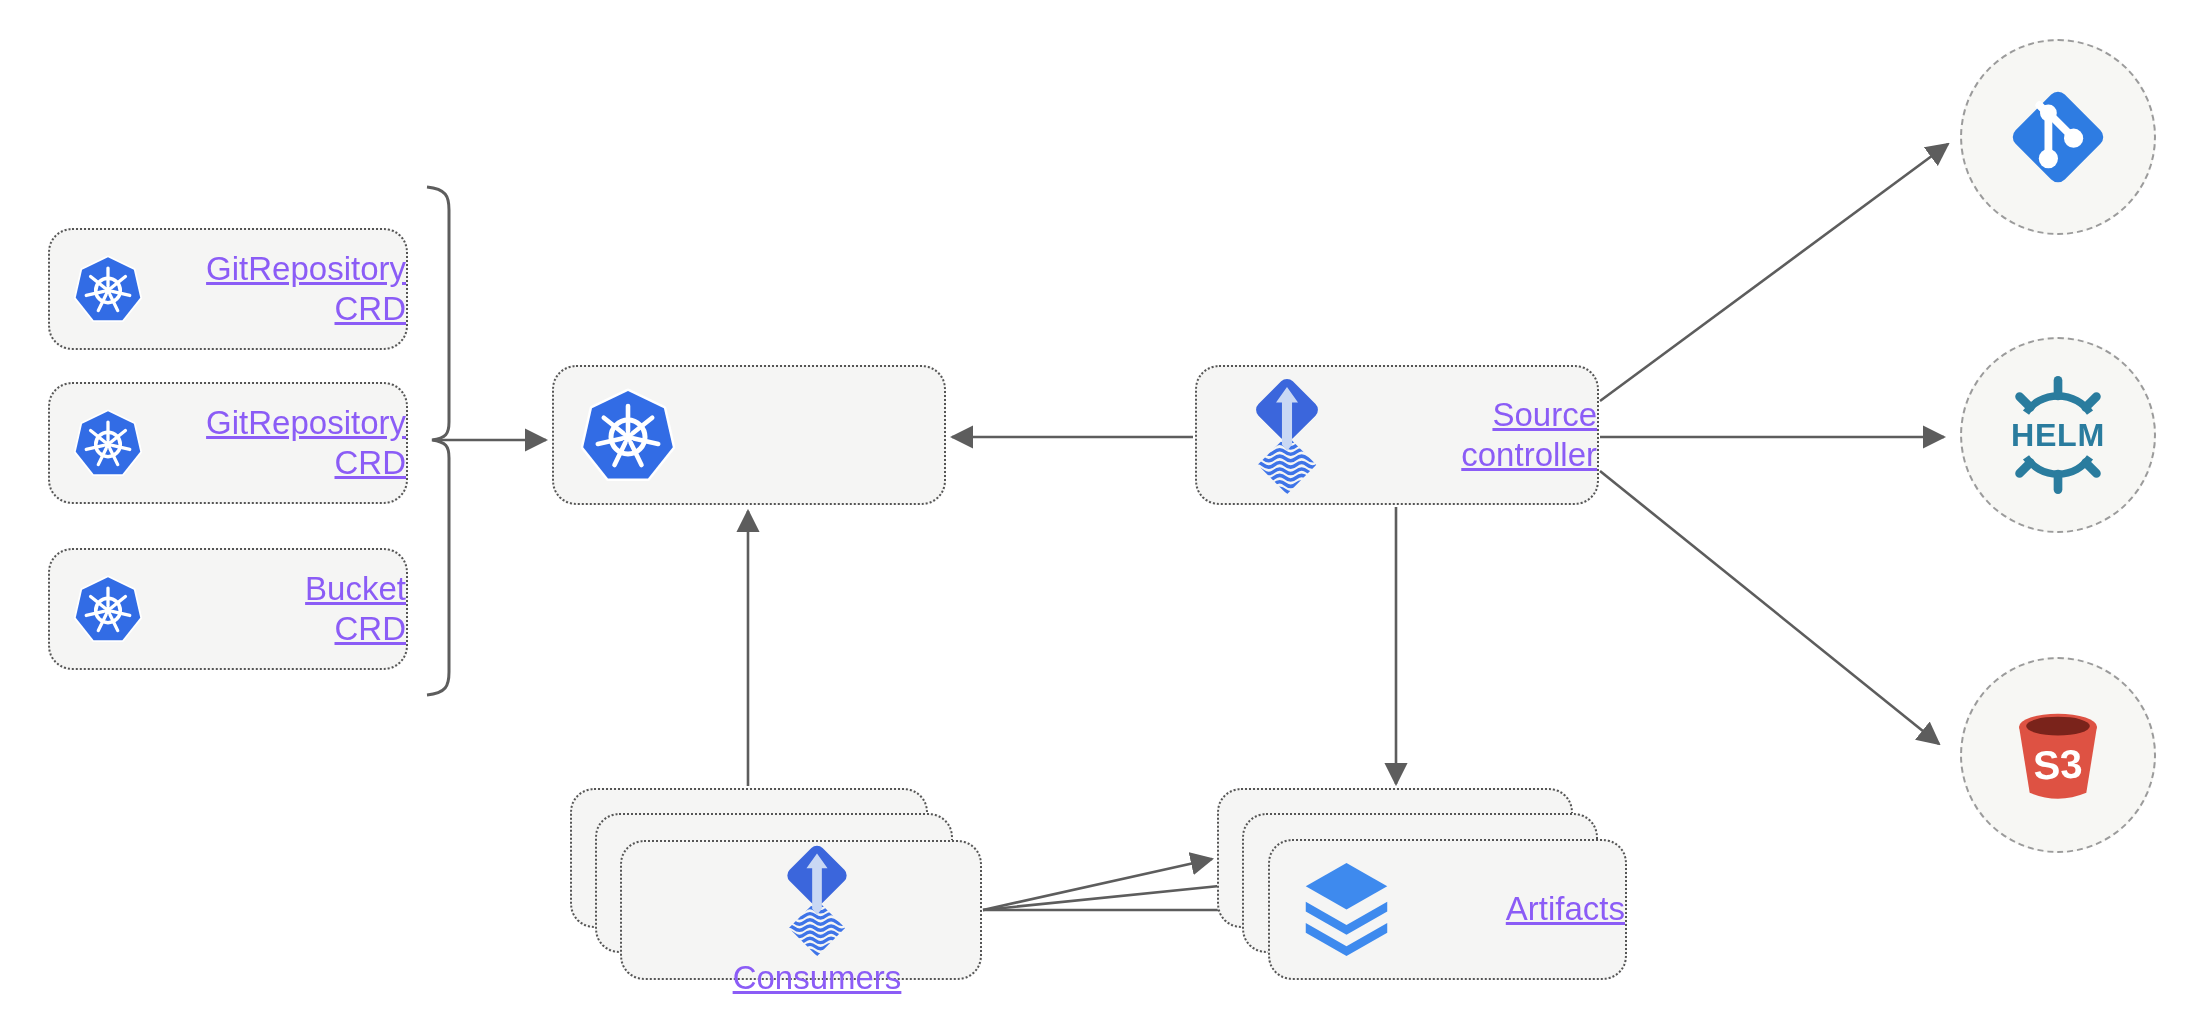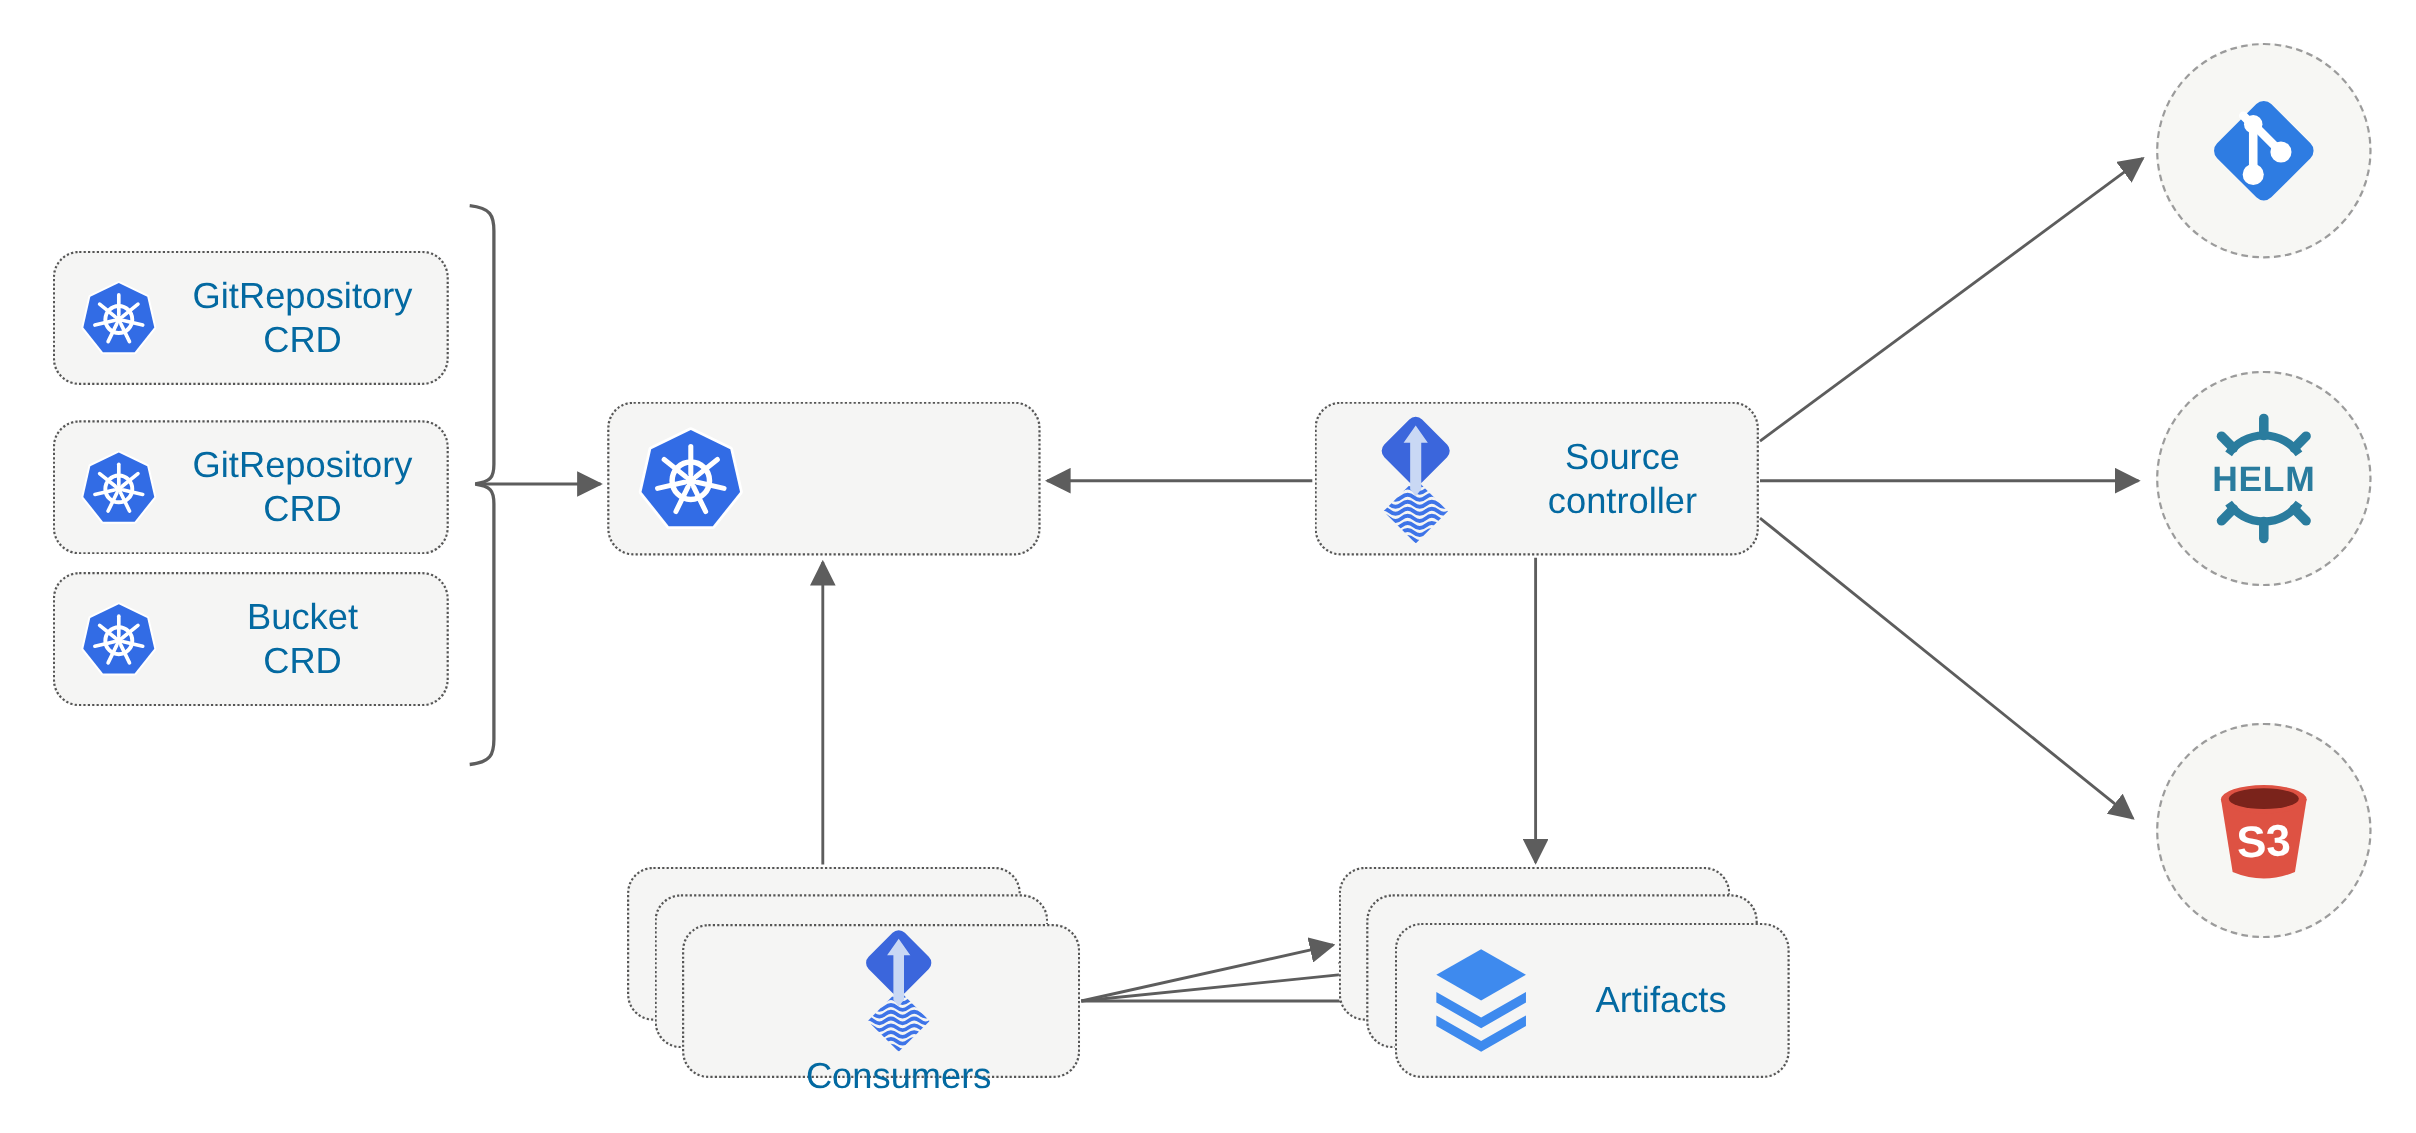--- a/index.html
+++ b/index.html
@@ -6,21 +6,21 @@
   .canvas{
     position:relative;width:2196px;height:1030px;background:#ffffff;overflow:hidden;
     font-family:"Liberation Sans", sans-serif;color:#141414;
   }
   .overlay{position:absolute;left:0;top:0;width:2196px;height:1030px;pointer-events:none;}
   .node{
     position:absolute;background:#f5f5f4;border:2px dotted #555555;border-radius:24px;
     display:flex;align-items:center;box-sizing:border-box;
   }
   .node .icon{flex:0 0 auto;display:flex;align-items:center;justify-content:center;}
-  .node .label{flex:1 1 auto;text-align:center;font-size:33px;line-height:1.22;color:#0369a1;}
+  .node .label{flex:1 1 auto;text-align:right;font-size:33px;line-height:1.22;color:#8b5cf6;text-decoration:underline;}
   .circle-node{
     position:absolute;width:196px;height:196px;border-radius:50%;
     background:#f7f7f4;border:2px dashed #9b9b9b;box-sizing:border-box;
     display:flex;align-items:center;justify-content:center;
   }
   .stack-back{z-index:1;}
   .stack-mid{z-index:2;}
   .stack-front{z-index:3;}
   svg{display:block;}
 </style>
@@ -123,21 +123,21 @@
       <svg width="72" height="72">
           <use href="#sym-k8s"></use>
         </svg>
     </span>
     <span class="label">
       <span>GitRepository</span><br>
       <span>CRD</span>
     </span>
   </div>
 
-  <div class="node" style="left:48px;top:520px;width:360px;height:122px;padding-left:22px;">
+  <div class="node" style="left:48px;top:548px;width:360px;height:122px;padding-left:22px;">
     <span class="icon">
       <svg width="72" height="72">
           <use href="#sym-k8s"></use>
         </svg>
     </span>
     <span class="label">
       <span>Bucket</span><br>
       <span>CRD</span>
     </span>
   </div>

